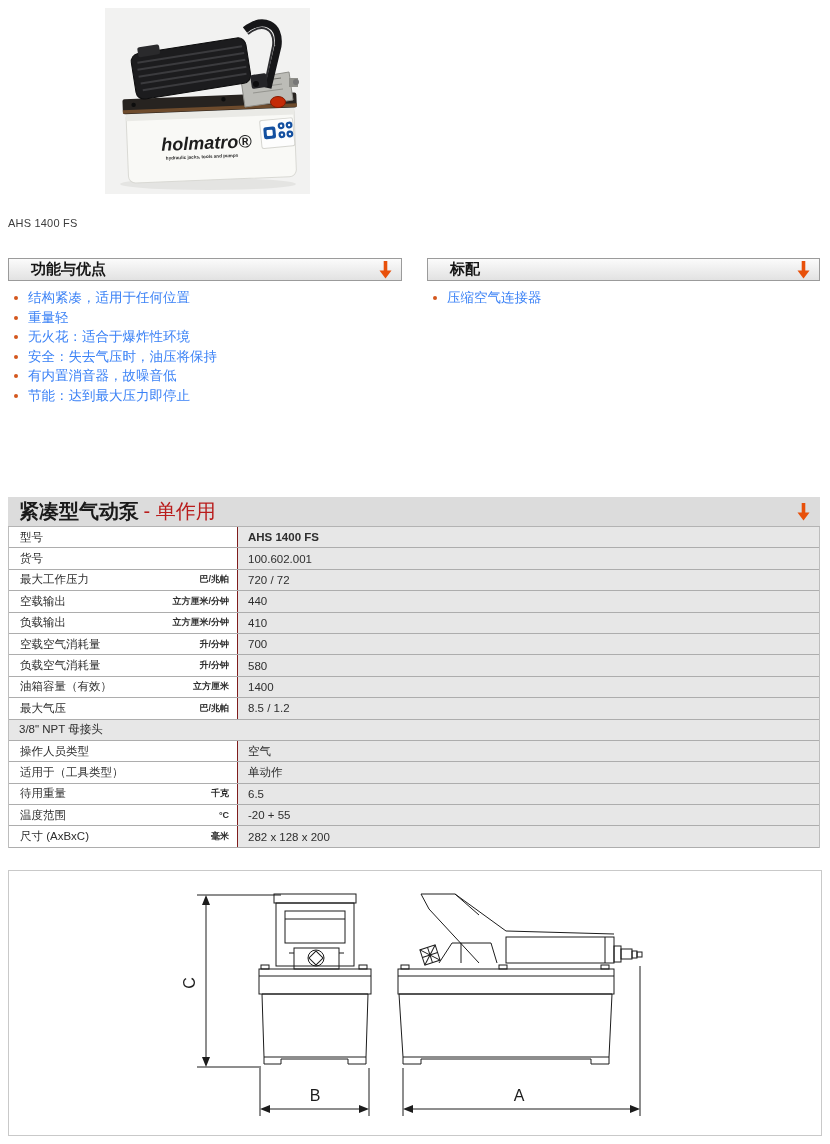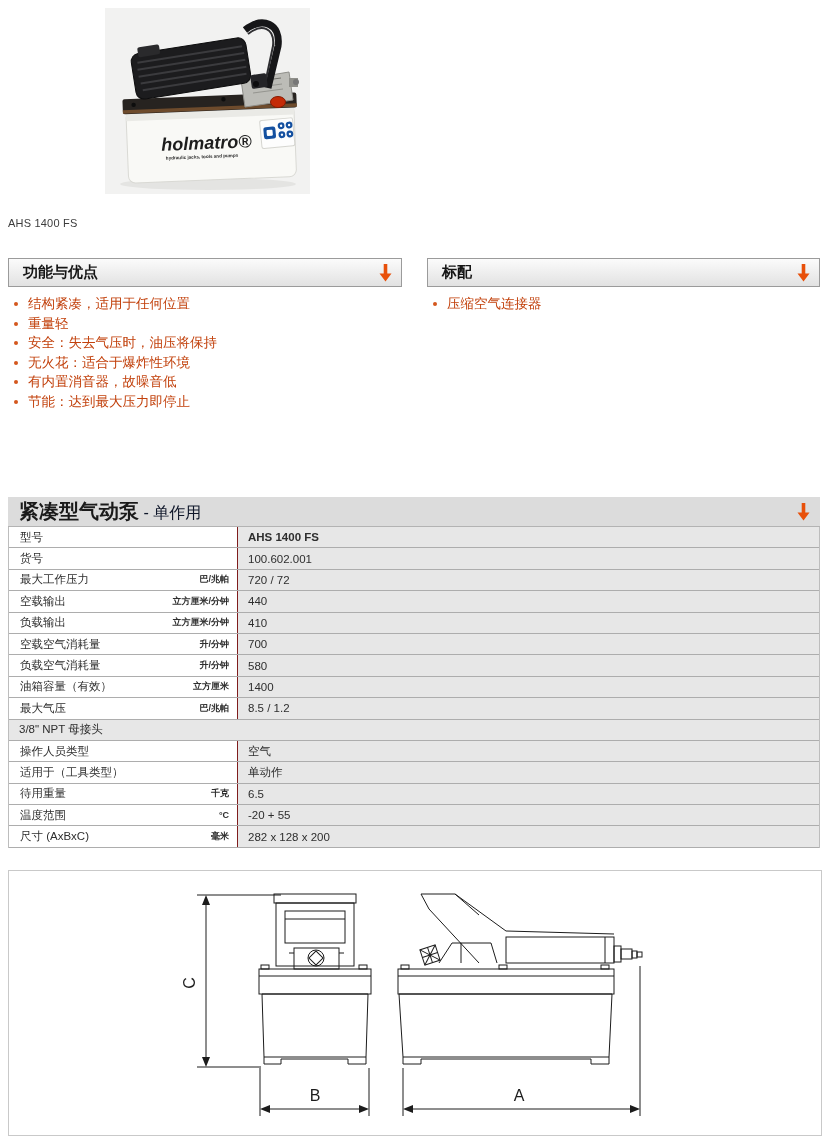--- a/index.html
+++ b/index.html
@@ -20,45 +20,45 @@
   }
   .caption {
     left: 8px; top: 217px; font-size: 11px; color: #3c3c3c; letter-spacing: .2px;
   }
 
   
   .panel { top: 258px; }
   .panel-left  { left: 8px;  width: 394px; }
   .panel-right { left: 427px; width: 393px; text-align: center; }
   .section-header {
-    height: 29px; border: 1px solid #9b9b9b;
+    height: 23px; border: 1px solid #9b9b9b;
     background: linear-gradient(#fbfbfb, #e2e2e2);
     display: flex; align-items: center; justify-content: space-between;
-    padding: 0 8px 0 14px;
+    padding: 0 8px 0 22px;
   }
   .section-header .title { font-size: 15px; font-weight: bold; color: #151515; }
   .down-arrow { width: 15px; height: 19px; display: block; }
 
   
   ul.bullets { list-style: none; margin-top: 7px; }
-  ul.bullets li { display: flex; font-size: 13.5px; line-height: 19.6px; color: #c2410c; }
+  ul.bullets li { display: flex; font-size: 13.5px; line-height: 19.6px; color: #3b82f6; }
   ul.bullets .dot {
     flex: 0 0 4px; width: 4px; height: 4px; border-radius: 50%;
     background: #d4571d; margin: 8px 10px 0 6px;
   }
 
   
   .spec-table { left: 8px; top: 497px; width: 812px; }
   .spec-title {
     height: 30px; background: #dcdcdc; border-bottom: 1px solid #b3b3b3;
     display: flex; align-items: center; justify-content: space-between;
     padding: 0 9px 0 11px;
   }
   .spec-title .t-main { font-size: 20px; font-weight: bold; color: #1a1a1a; }
-  .spec-title .t-sub  { font-size: 16px; font-weight: normal; color: #0f172a; }
+  .spec-title .t-sub  { font-size: 20px; font-weight: normal; color: #b91c1c; }
   .trows { border-left: 1px solid #bdbdbd; border-right: 1px solid #bdbdbd; }
   .trow {
     display: flex; height: 21.4px; border-bottom: 1px solid #adadad;
     align-items: stretch; background: #fff;
   }
   .tlabel {
     flex: 0 0 229px; display: flex; align-items: center; justify-content: space-between;
     padding: 0 8px 0 11px; border-right: 1px solid #7f1d1d; background: #fff;
   }
   .tlabel .lab  { font-size: 11.5px; color: #2e2e2e; white-space: nowrap; }
@@ -154,25 +154,25 @@
       <li>
         <span class="dot" style="background: rgb(212, 87, 29);"></span>
         <span>结构紧凑，适用于任何位置</span>
       </li>
       <li>
         <span class="dot" style="background: rgb(212, 87, 29);"></span>
         <span>重量轻</span>
       </li>
       <li>
         <span class="dot" style="background: rgb(212, 87, 29);"></span>
+        <span>无火花：适合于爆炸性环境</span>
+      </li>
+      <li>
+        <span class="dot" style="background: rgb(212, 87, 29);"></span>
         <span>安全：失去气压时，油压将保持</span>
-      </li>
-      <li>
-        <span class="dot" style="background: rgb(212, 87, 29);"></span>
-        <span>无火花：适合于爆炸性环境</span>
       </li>
       <li>
         <span class="dot" style="background: rgb(212, 87, 29);"></span>
         <span>有内置消音器，故噪音低</span>
       </li>
       <li>
         <span class="dot" style="background: rgb(212, 87, 29);"></span>
         <span>节能：达到最大压力即停止</span>
       </li>
     </ul>

